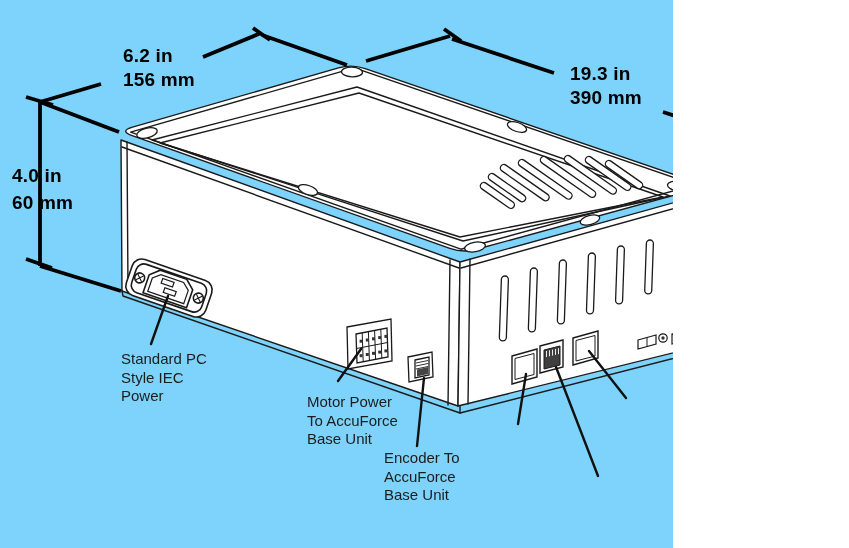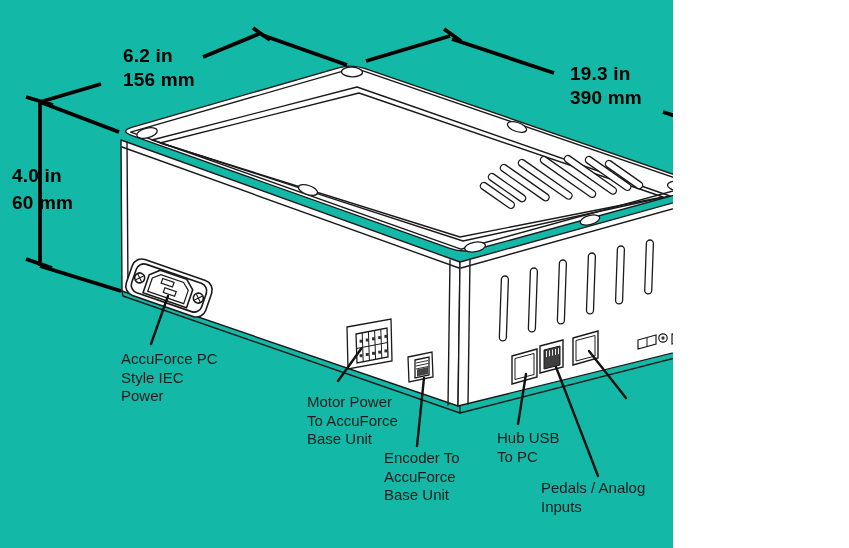--- a/index.html
+++ b/index.html
@@ -1,19 +1,19 @@
 <!DOCTYPE html>
 <html><head>
 <meta charset="utf-8">
 <style>
   html,body{margin:0;padding:0;background:#fff;}
   .diagram{
     position:relative;
     width:673px;height:548px;
-    background:#14b8a6;
+    background:#7dd3fc;
     font-family:"Liberation Sans", sans-serif;
     overflow:hidden;
   }
   .diagram svg{position:absolute;left:0;top:0;}
   .lbl{position:absolute;color:#000;}
   .dim{font-weight:bold;font-size:19px;line-height:24px;letter-spacing:.2px;}
   .dim span{display:block;}
   .dim-h span{line-height:27px;}
   .callout{font-size:15px;line-height:18.5px;color:#1c1c1c;white-space:pre-line;}
 </style>
@@ -183,26 +183,23 @@
 <div class="lbl dim" style="left:570px;top:62px">
   <span>19.3 in</span>
   <span>390 mm</span>
 </div>
 
 <div class="lbl dim dim-h" style="left:12px;top:162px">
   <span>4.0 in</span>
   <span>60 mm</span>
 </div>
 
-<div class="lbl callout" style="left:121px;top:350px">AccuForce PC
+<div class="lbl callout" style="left:121px;top:350px">Standard PC
 Style IEC
 Power</div>
 <div class="lbl callout" style="left:307px;top:393px">Motor Power
 To AccuForce
 Base Unit</div>
 <div class="lbl callout" style="left:384px;top:449px">Encoder To
 AccuForce
 Base Unit</div>
-<div class="lbl callout" style="left:497px;top:429px">Hub USB
-To PC</div>
-<div class="lbl callout" style="left:541px;top:479px">Pedals / Analog Inputs</div>
 
 </div>
 
 </body></html>

